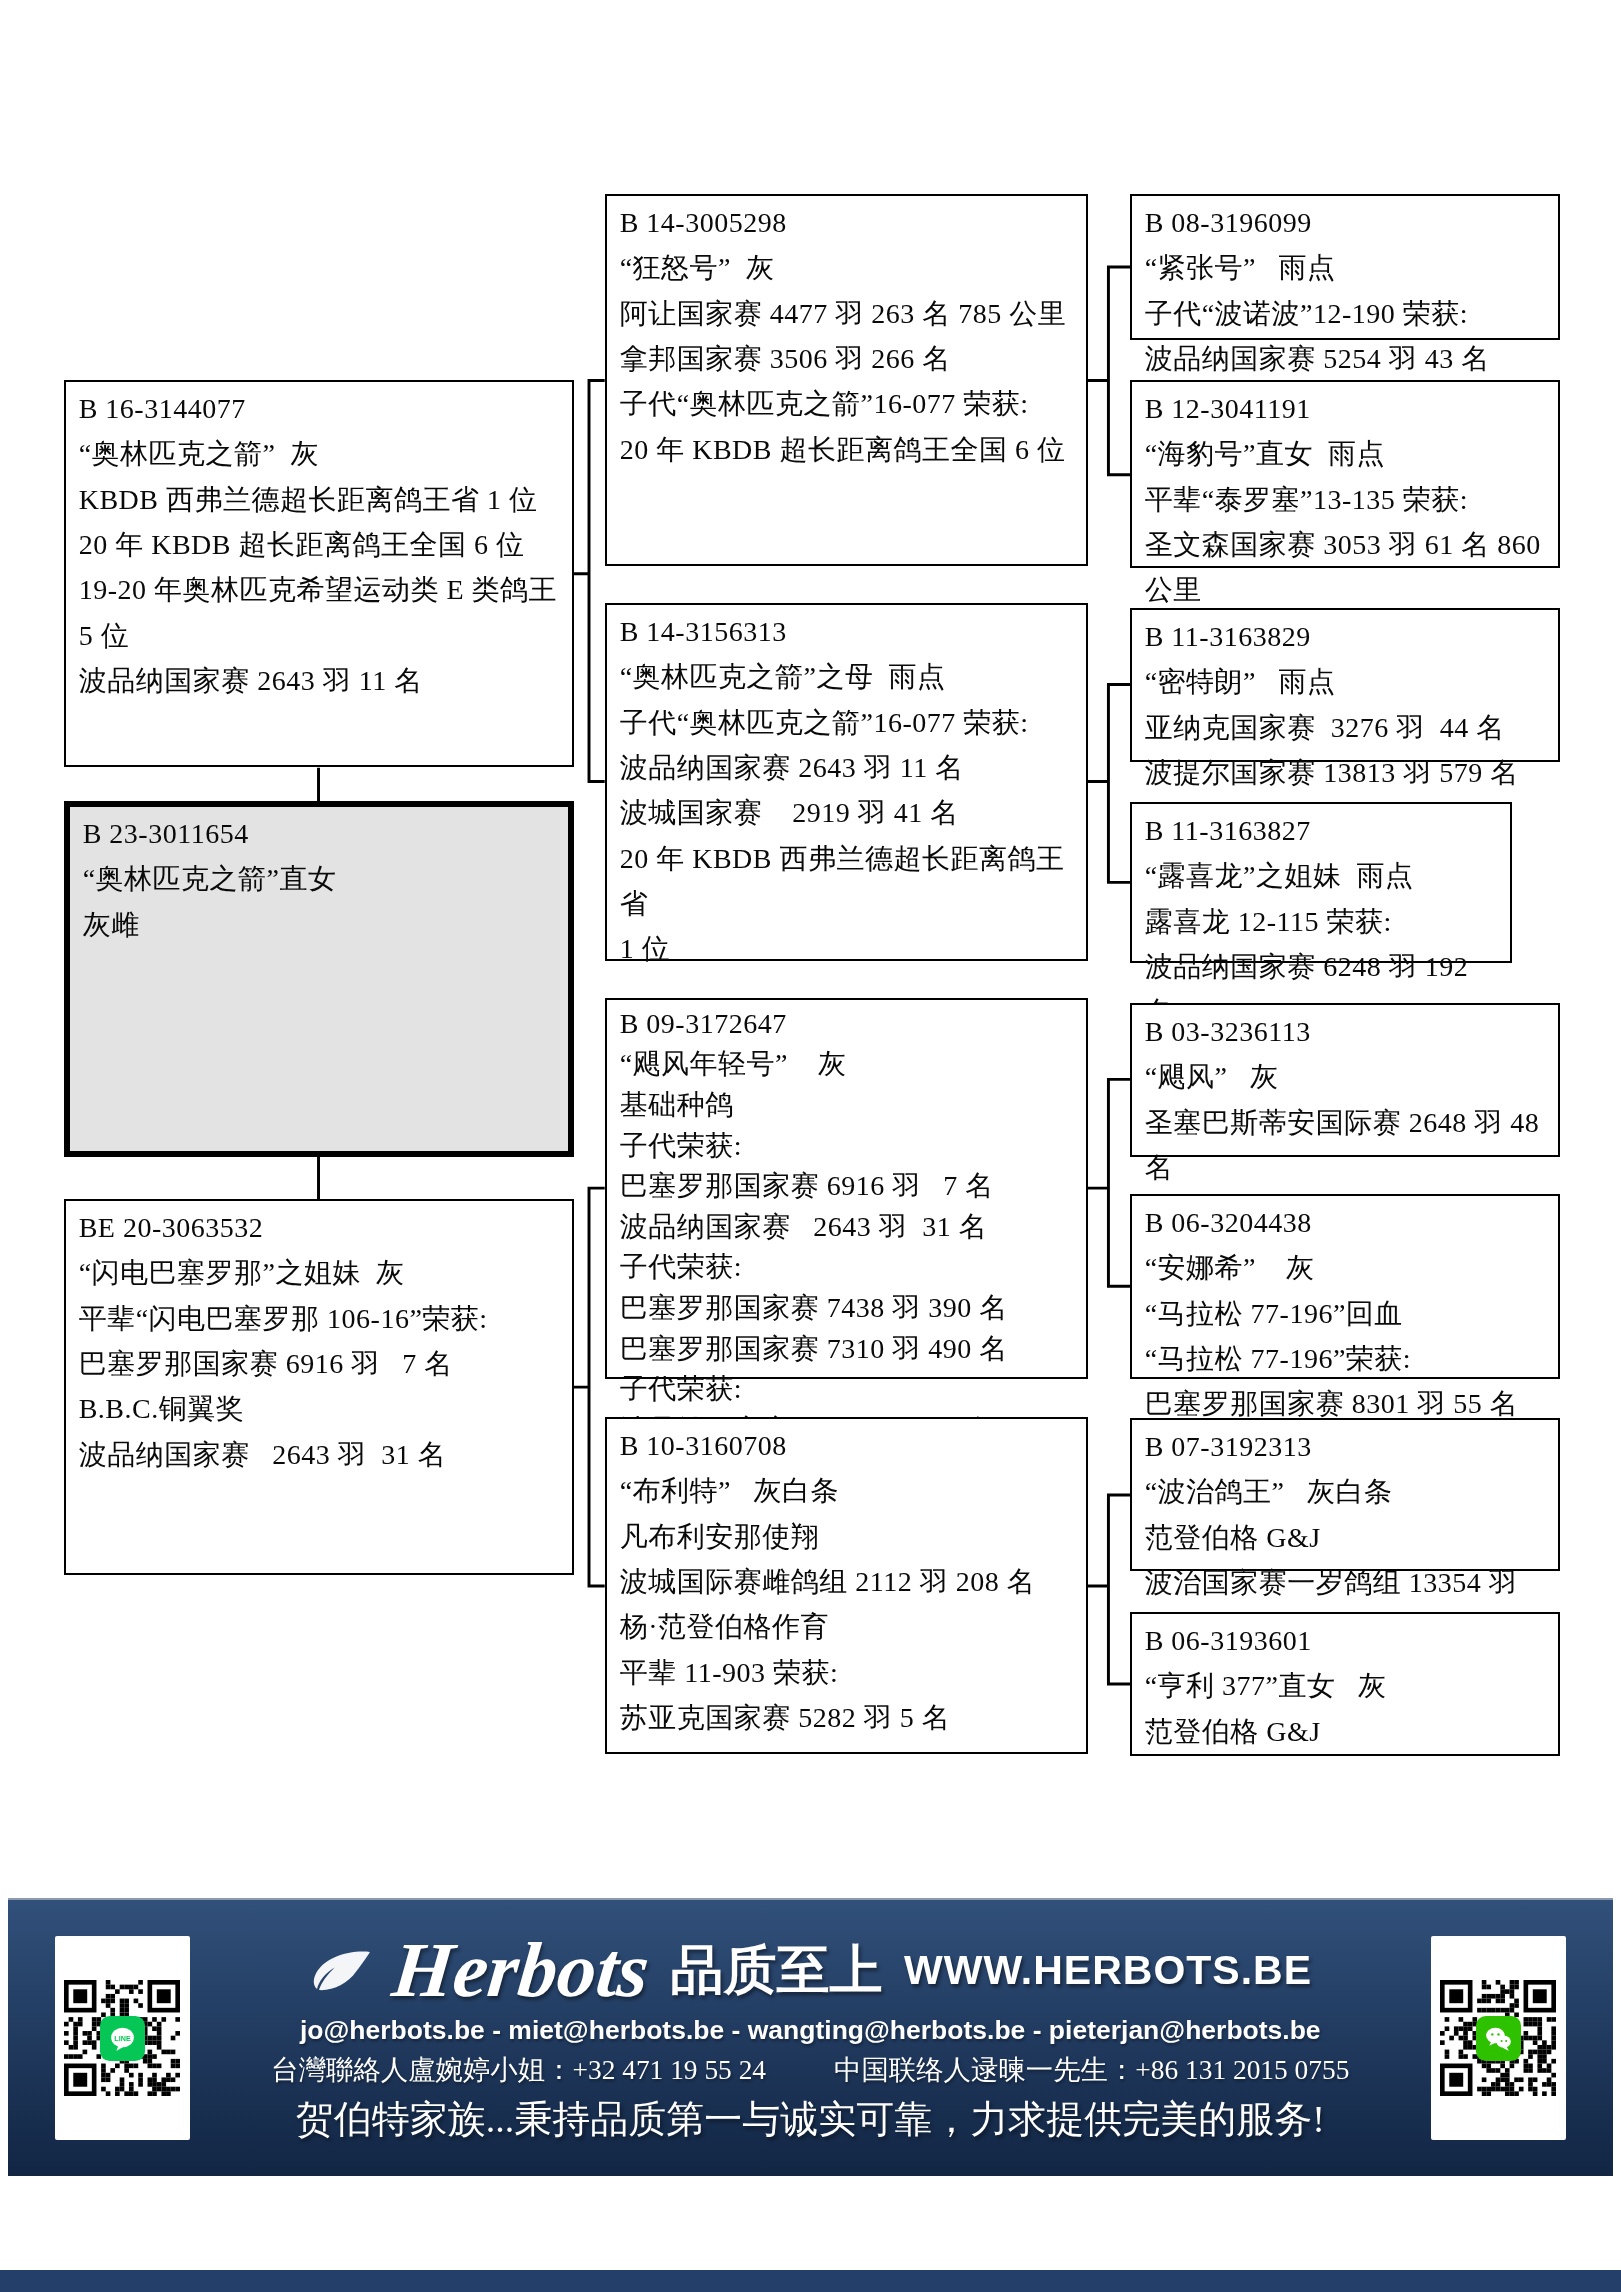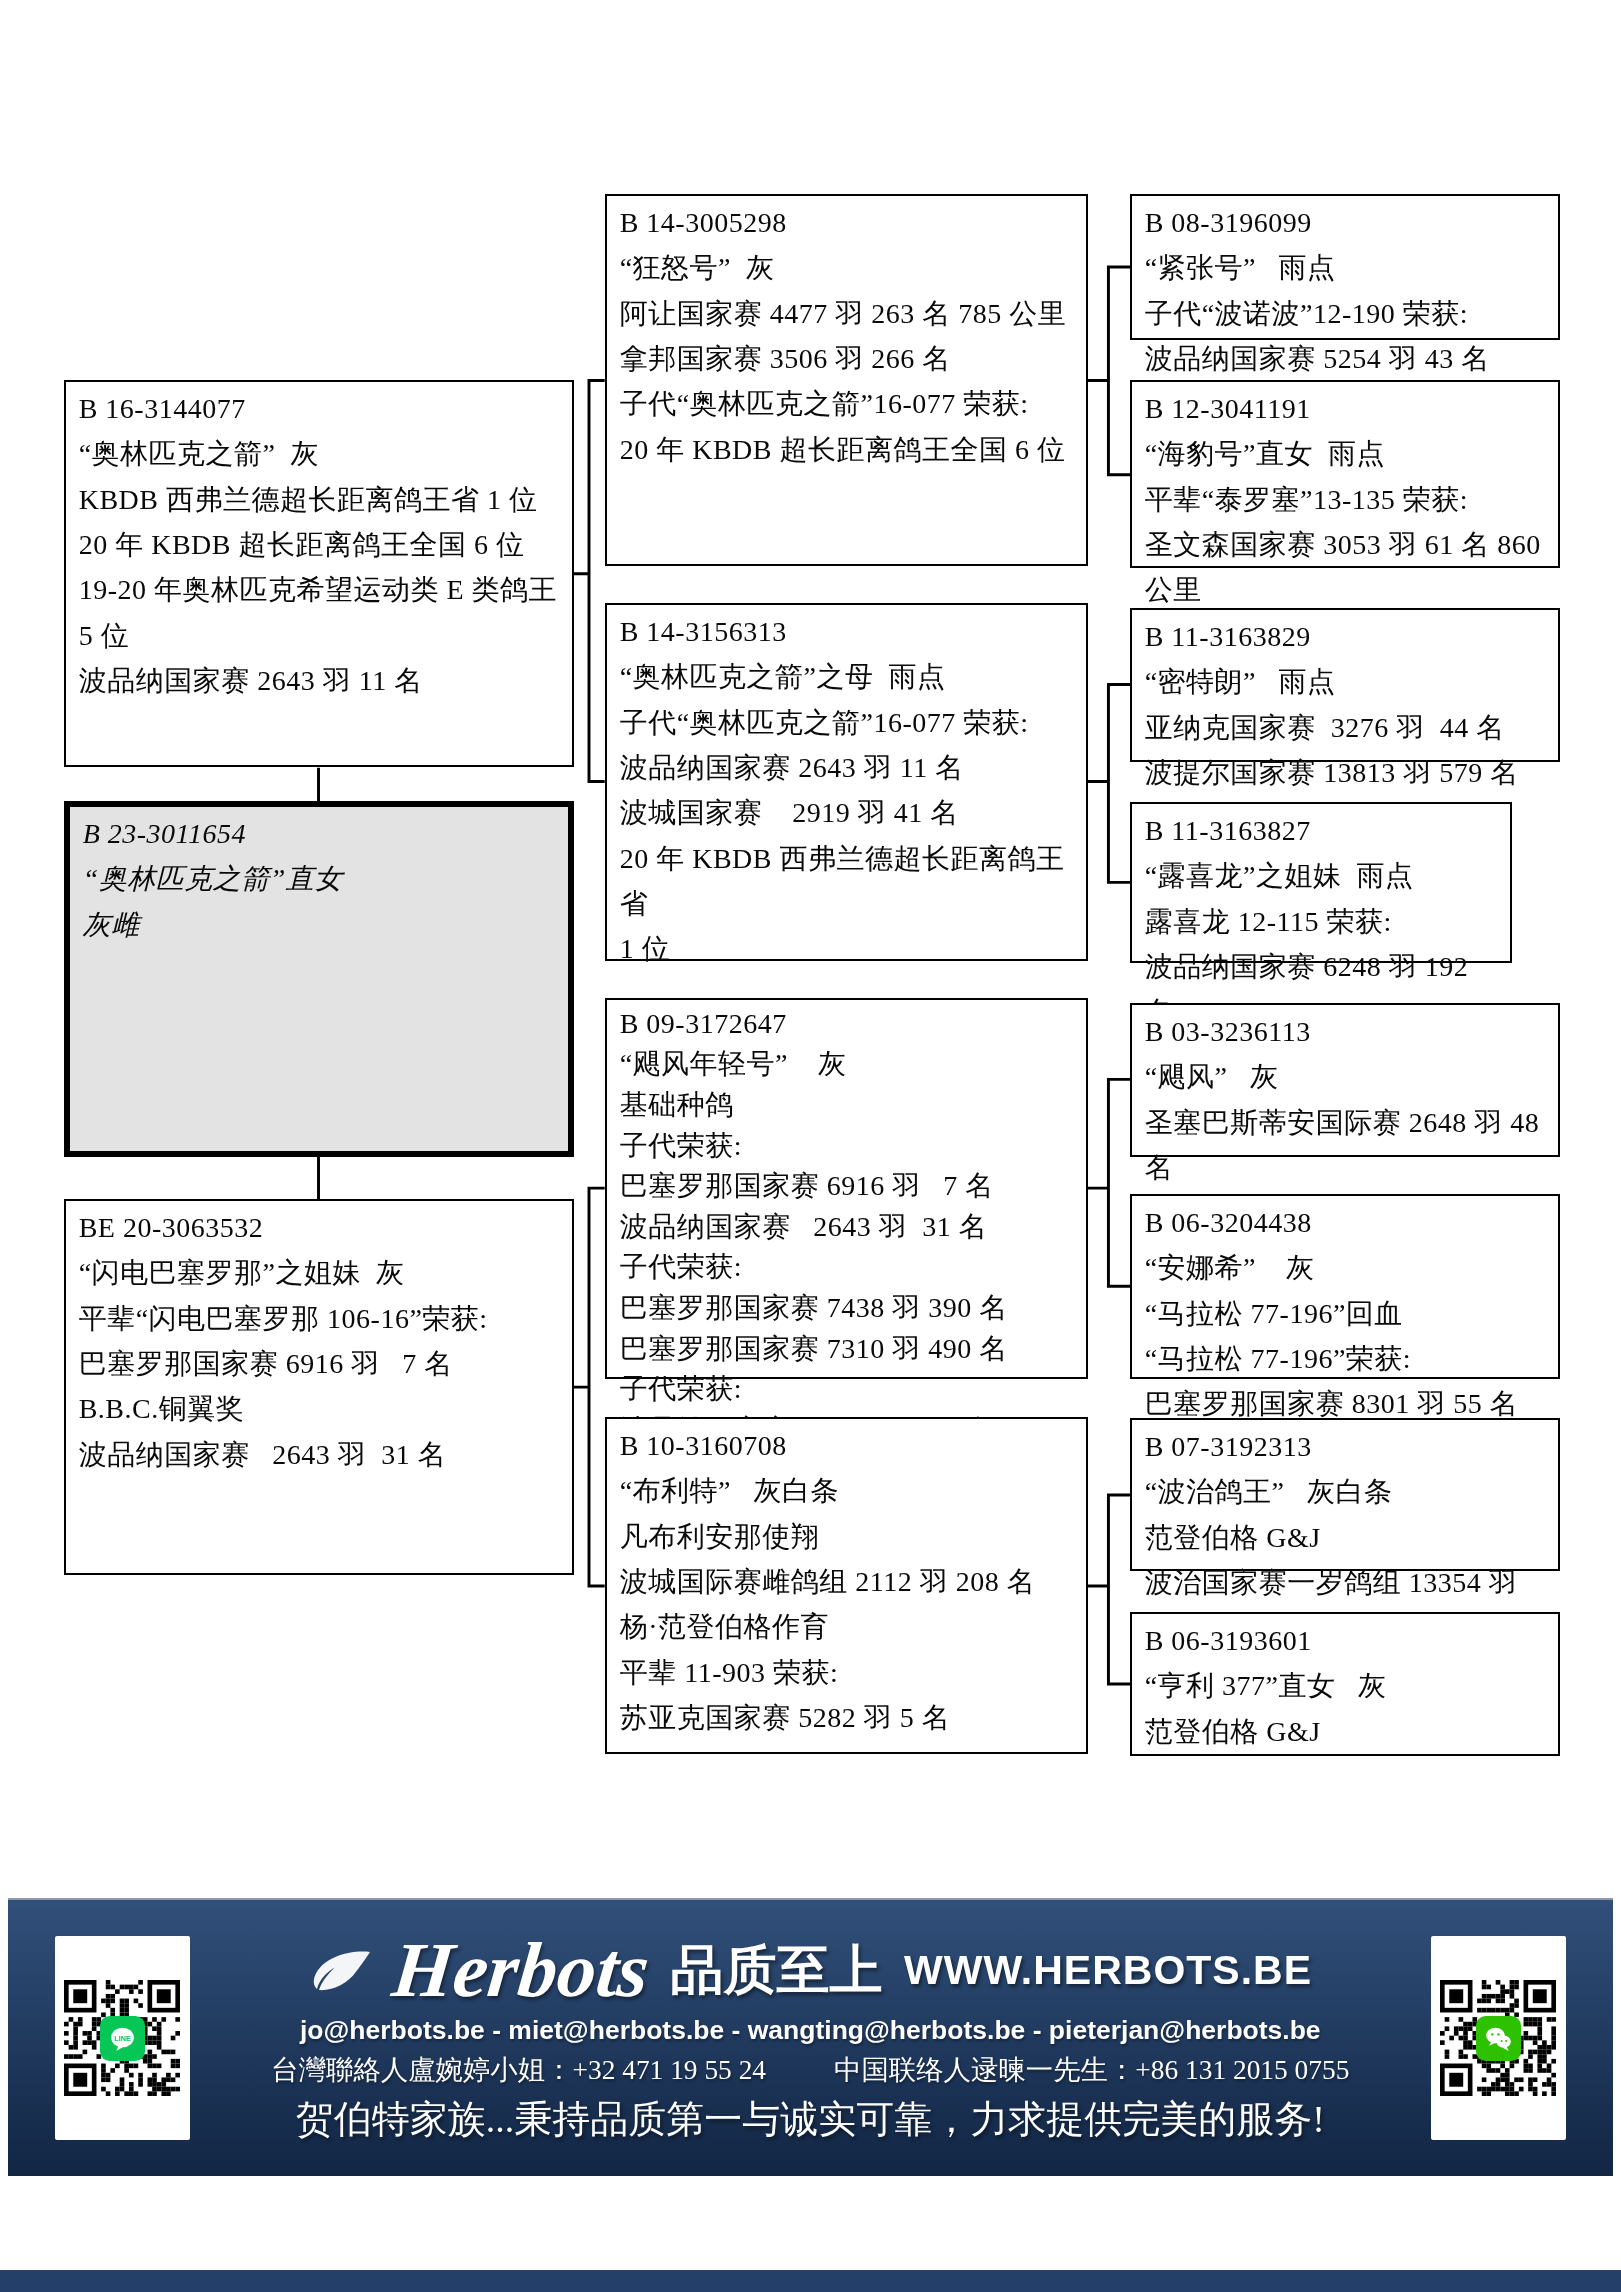--- a/index.html
+++ b/index.html
@@ -3,21 +3,21 @@
 <meta charset="utf-8">
 <style>
   html,body{margin:0;padding:0;background:#ffffff;}
   #page{position:relative;width:1621px;height:2293px;background:#ffffff;overflow:hidden;
         font-family:"Liberation Serif","DejaVu Serif",serif;}
   svg.connectors{position:absolute;left:0;top:0;z-index:0;}
   .box{position:absolute;z-index:1;background:#ffffff;border:2.9px solid #000;
        box-sizing:border-box;padding:3.9px 12.7px 3.9px 12.7px;
        font-size:28px;line-height:1.62;color:#0a0a0a;white-space:pre-wrap;
        letter-spacing:0.5px;}
-  .box.subject{border-width:6.9px;font-style:italic;}
+  .box.subject{border-width:6.9px;}
   
   .footer{position:absolute;left:7.8px;top:1898px;width:1605px;height:278px;z-index:1;
           box-sizing:border-box;border-top:2.9px solid #8e9aab;
           background:linear-gradient(180deg,#31507a 0%,#27436a 30%,#1a3153 70%,#122644 100%);
           display:flex;align-items:center;justify-content:space-between;
           padding:13.7px 47px;color:#fff;font-family:"Liberation Sans","DejaVu Sans",sans-serif;}
   .qr-card{position:relative;width:135px;height:204px;background:#ffffff;border-radius:2px;
            display:flex;align-items:center;justify-content:center;flex:0 0 auto;}
   .qr-card svg{display:block;}
   .qr-badge{position:absolute;width:45px;height:45px;border-radius:9.8px;

